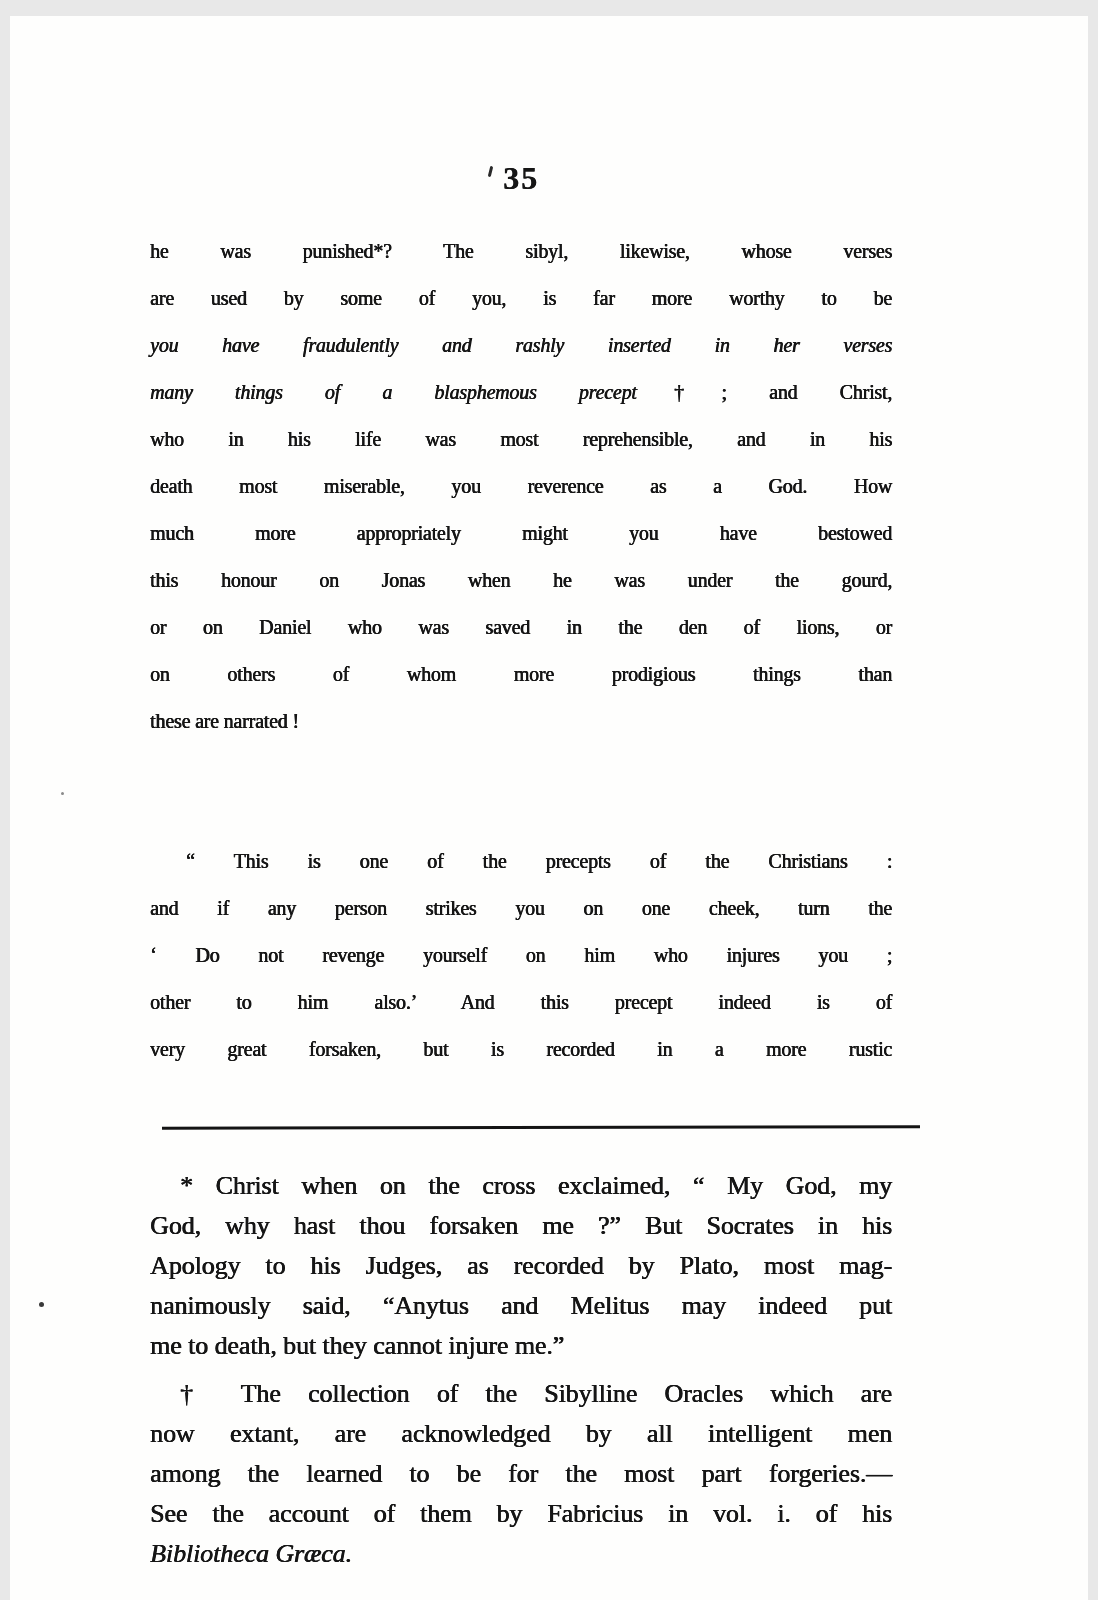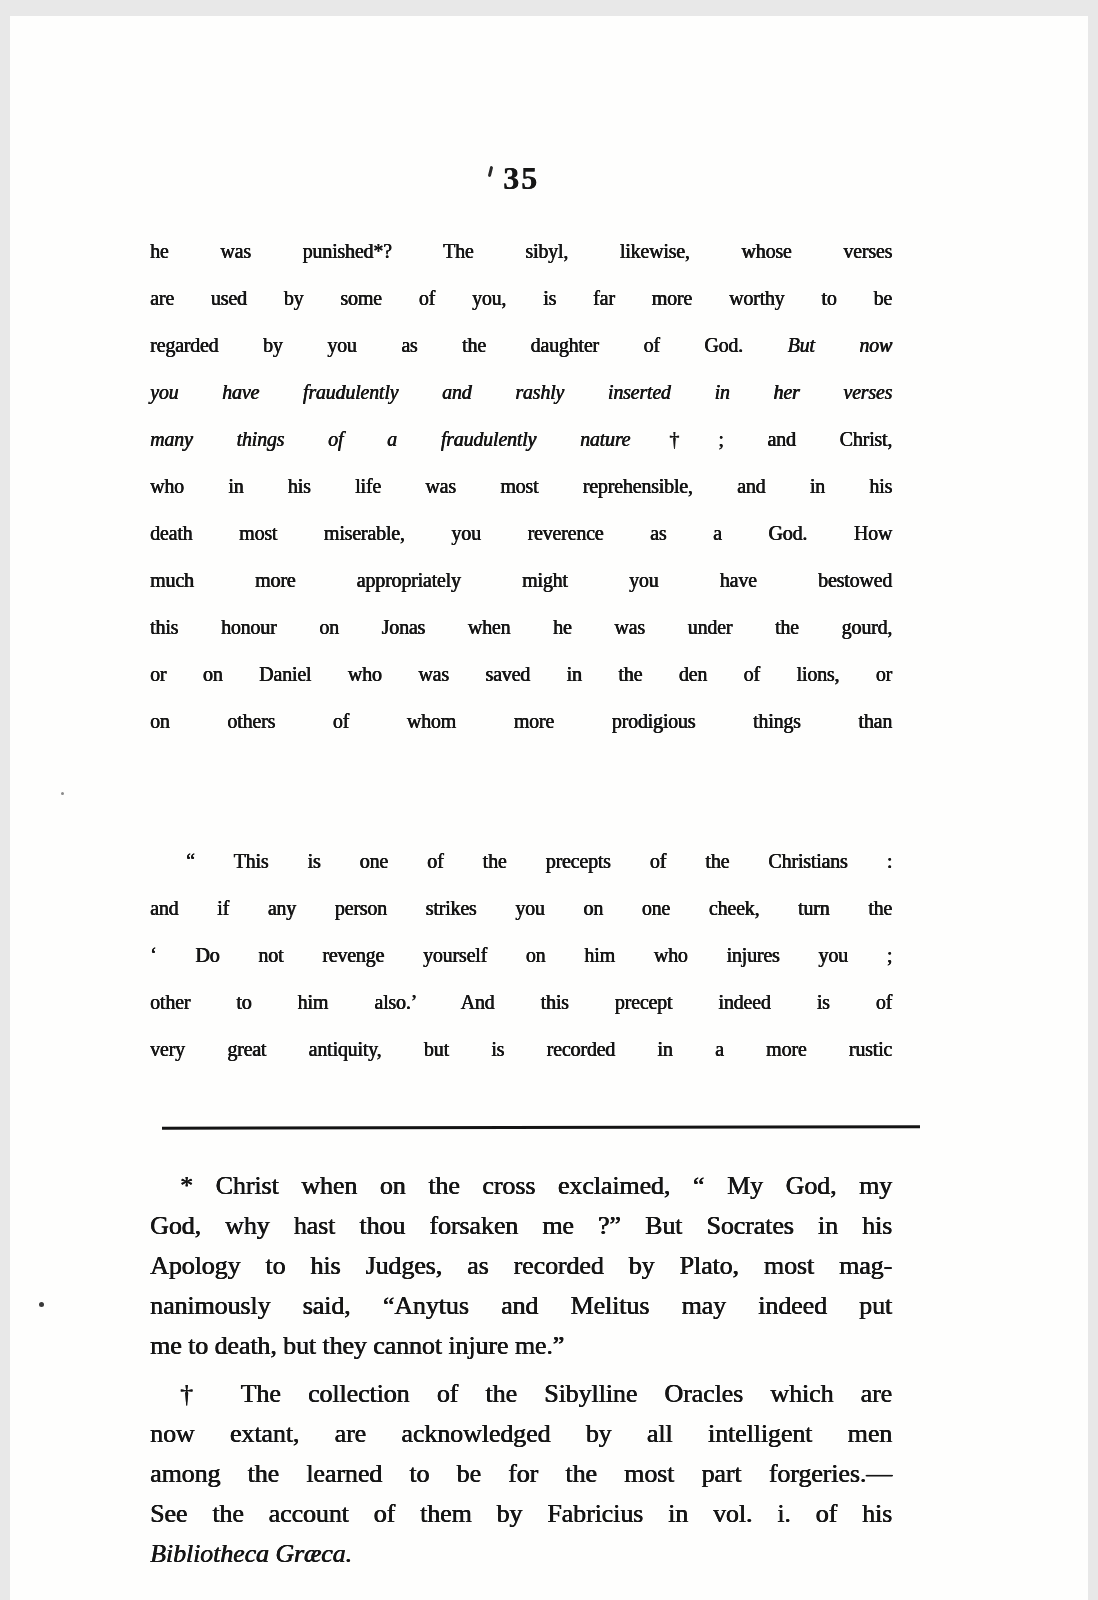--- a/index.html
+++ b/index.html
@@ -60,37 +60,37 @@
 </head>
 <body>
 
 <div class="page">
 
   <div class="col page-number">35</div>
 
   <div class="col para p1">
     <div class="line">he was punished*?  The sibyl, likewise, whose verses</div>
     <div class="line">are used by some of you, is far more worthy to be</div>
-    <div class="line"><span>regarded by you as the daughter of God.</span> <span class="it">But now</span></div>
     <div class="line it">you have fraudulently and rashly inserted in her verses</div>
-    <div class="line"><span class="it">many things of a fraudulently nature</span><span>†; and Christ,</span></div>
+    <div class="line"><span class="it">many things of a blasphemous precept</span><span>†; and Christ,</span></div>
     <div class="line">who in his life was most reprehensible, and in his</div>
     <div class="line">death most miserable, you reverence as a God.  How</div>
     <div class="line">much more appropriately might you have bestowed</div>
     <div class="line">this honour on Jonas when he was under the gourd,</div>
     <div class="line">or on Daniel who was saved in the den of lions, or</div>
     <div class="line">on others of whom more prodigious things than</div>
+    <div class="line left">these are narrated !</div>
   </div>
 
   <div class="col para p2">
     <div class="line indent">“ This is one of the precepts of the Christians :</div>
     <div class="line">and if any person strikes you on one cheek, turn the</div>
     <div class="line">‘ Do not revenge yourself on him who injures you ;</div>
     <div class="line">other to him also.’   And this precept indeed is of</div>
-    <div class="line">very great antiquity, but is recorded in a more rustic</div>
+    <div class="line">very great forsaken, but is recorded in a more rustic</div>
   </div>
 
   <hr class="fn-rule">
 
   <div class="col para fn fn2">
     <div class="line indent">† The collection of the Sibylline Oracles which are</div>
     <div class="line">now extant, are acknowledged by all intelligent men</div>
     <div class="line">among the learned to be for the most part forgeries.—</div>
     <div class="line">See the account of them by Fabricius in vol. i. of  his</div>
     <div class="line left it">Bibliotheca Græca.</div>

